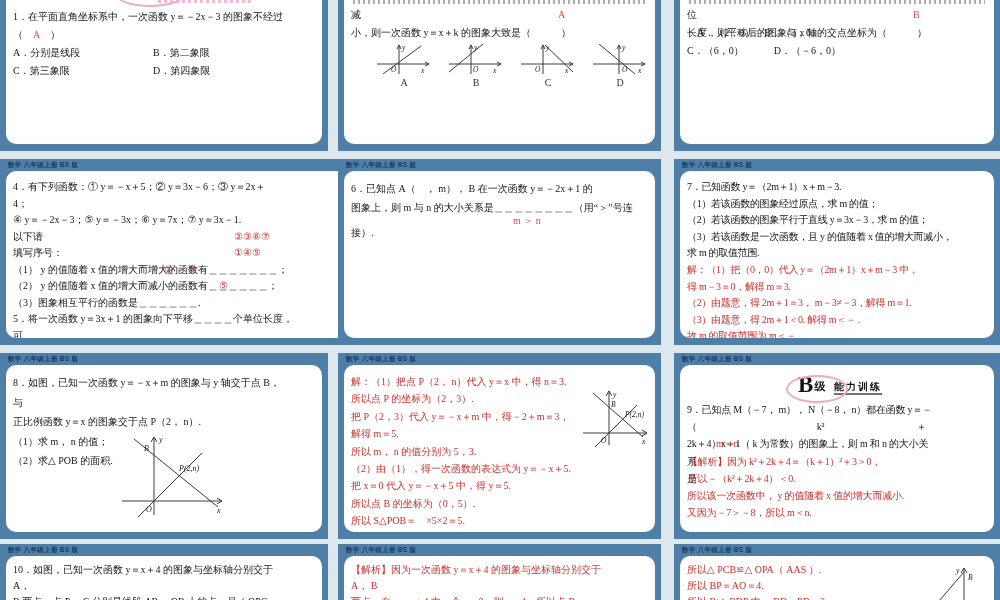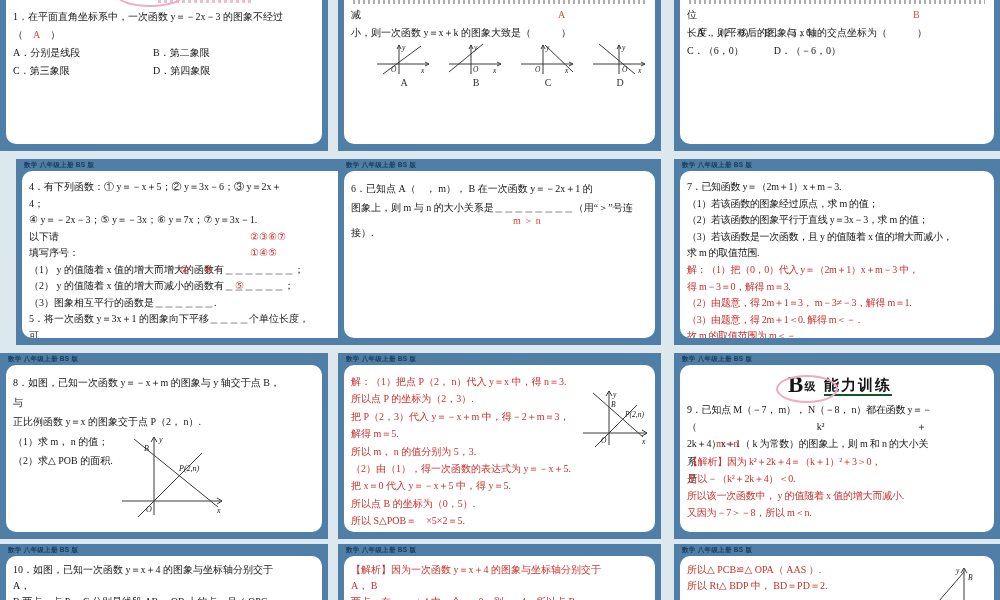--- a/index.html
+++ b/index.html
@@ -39,21 +39,21 @@
   .s9 .ln{line-height:17.2px;letter-spacing:-.2px;}
   .r4s .ln{line-height:16px;}
   .mark{position:absolute;color:#c9302c;}
   
   .bhead{position:relative;height:26px;text-align:center;margin-bottom:2px;}
   .boval{position:relative;display:inline-block;padding:0 6px;}
   .boval:before{content:"";position:absolute;left:-6px;top:2px;width:58px;height:24px;
      border:2px solid #efaac6;border-radius:50%;}
   .bbig{font-size:23px;font-weight:bold;line-height:24px;vertical-align:-2px;}
   .blevel{font-size:11px;font-weight:bold;margin-left:1px;}
-  .btitle{font-size:15px;font-weight:bold;margin-left:0;border-bottom:2px solid #14532d;padding-bottom:1px;letter-spacing:2px;}
+  .btitle{font-size:10px;font-weight:bold;margin-left:0;border-bottom:2px solid #737373;padding-bottom:1px;letter-spacing:2px;}
 </style>
 </head>
 <body>
 
 <div class="cell" style="left:0;top:-43px;width:328px;height:194px;">
 
   <div class="sheet" style="padding-top:39px;">
     <div class="oval"></div>
     <div class="dotstrip"></div>
     <div class="ln">1．在平面直角坐标系中，一次函数 y＝－2x－3 的图象不经过</div>
@@ -135,21 +135,21 @@
 <div class="cell" style="left:674px;top:-43px;width:326px;height:194px;">
 
   <div class="sheet" style="padding-top:31px;">
     <div class="clipstrip"></div>
     <div class="ln" style="margin-top:2px;"><span>位</span><span class="abs ans" style="left:226px;">B</span></div>
     <div class="ln"><span>长度，则平移后的图象与 x 轴的交点坐标为（　　　）</span><span class="abs" style="left:10px;color:#1a1a1a;">A．（2，0）　B．（3，0）</span></div>
     <div class="ln">C．（6，0）　　　D．（－6，0）</div>
   </div>
 </div>
 
-<div class="cell" style="left:16px;top:159px;width:372px;height:186px;">
+<div class="cell" style="left:0;top:159px;width:372px;height:186px;">
   <div class="deck">数学 八年级上册 BS 版</div>
   <div class="sheet s4">
     <div class="ln">4．有下列函数：① y＝－x＋5；② y＝3x－6；③ y＝2x＋</div>
     <div class="ln">4；</div>
     <div class="ln">④ y＝－2x－3；⑤ y＝－3x；⑥ y＝7x；⑦ y＝3x－1.</div>
     <div class="ln"><span>以下请</span><span class="abs red" style="left:221px;">②③⑥⑦</span></div>
     <div class="ln"><span>填写序号：</span><span class="abs red" style="left:221px;">①④⑤</span></div>
     <div class="ln"><span>（1） y 的值随着 x 值的增大而增大的函数有＿＿＿＿＿＿＿；</span><span class="mark abs" style="left:151px;">②</span><span class="mark abs" style="left:175px;">⑥</span></div>
     <div class="ln"><span>（2） y 的值随着 x 值的增大而减小的函数有＿＿＿＿＿＿；</span><span class="mark abs" style="left:206px;">⑤</span></div>
     <div class="ln">（3）图象相互平行的函数是＿＿＿＿＿＿.</div>
@@ -267,20 +267,21 @@
     <div class="ln red">【解析】因为一次函数 y＝x＋4 的图象与坐标轴分别交于</div>
     <div class="ln red">A， B</div>
     <div class="ln red">两点，在 y＝x＋4 中，令 x＝0，则 y＝4，所以点 B</div>
   </div>
 </div>
 
 <div class="cell" style="left:674px;top:544px;width:326px;height:190px;">
   <div class="deck">数学 八年级上册 BS 版</div>
   <div class="sheet r4s" style="padding-top:6px;">
     <div class="ln red">所以△ PCB≌△ OPA（ AAS ）.</div>
+    <div class="ln red">所以 BP＝AO＝4.</div>
     <div class="ln red">所以 Rt△ BDP 中， BD＝PD＝2.</div>
     <svg width="80" height="70" viewBox="0 0 80 70" style="position:absolute;right:6px;top:8px;">
       <line x1="56" y1="70" x2="56" y2="4" stroke="#3a3a3a"></line>
         <polyline points="53,9 56,4 59,9" fill="none" stroke="#3a3a3a"></polyline>
       <line x1="6" y1="66" x2="56" y2="8" stroke="#3a3a3a"></line>
       <line x1="42" y1="52" x2="56" y2="46" stroke="#3a3a3a"></line>
       <text class="gtxt2" x="60" y="16">B</text>
       <text class="gtxt2" x="58" y="48">C</text>
       <text class="gtxt2" x="48" y="9">y</text>
     </svg>

